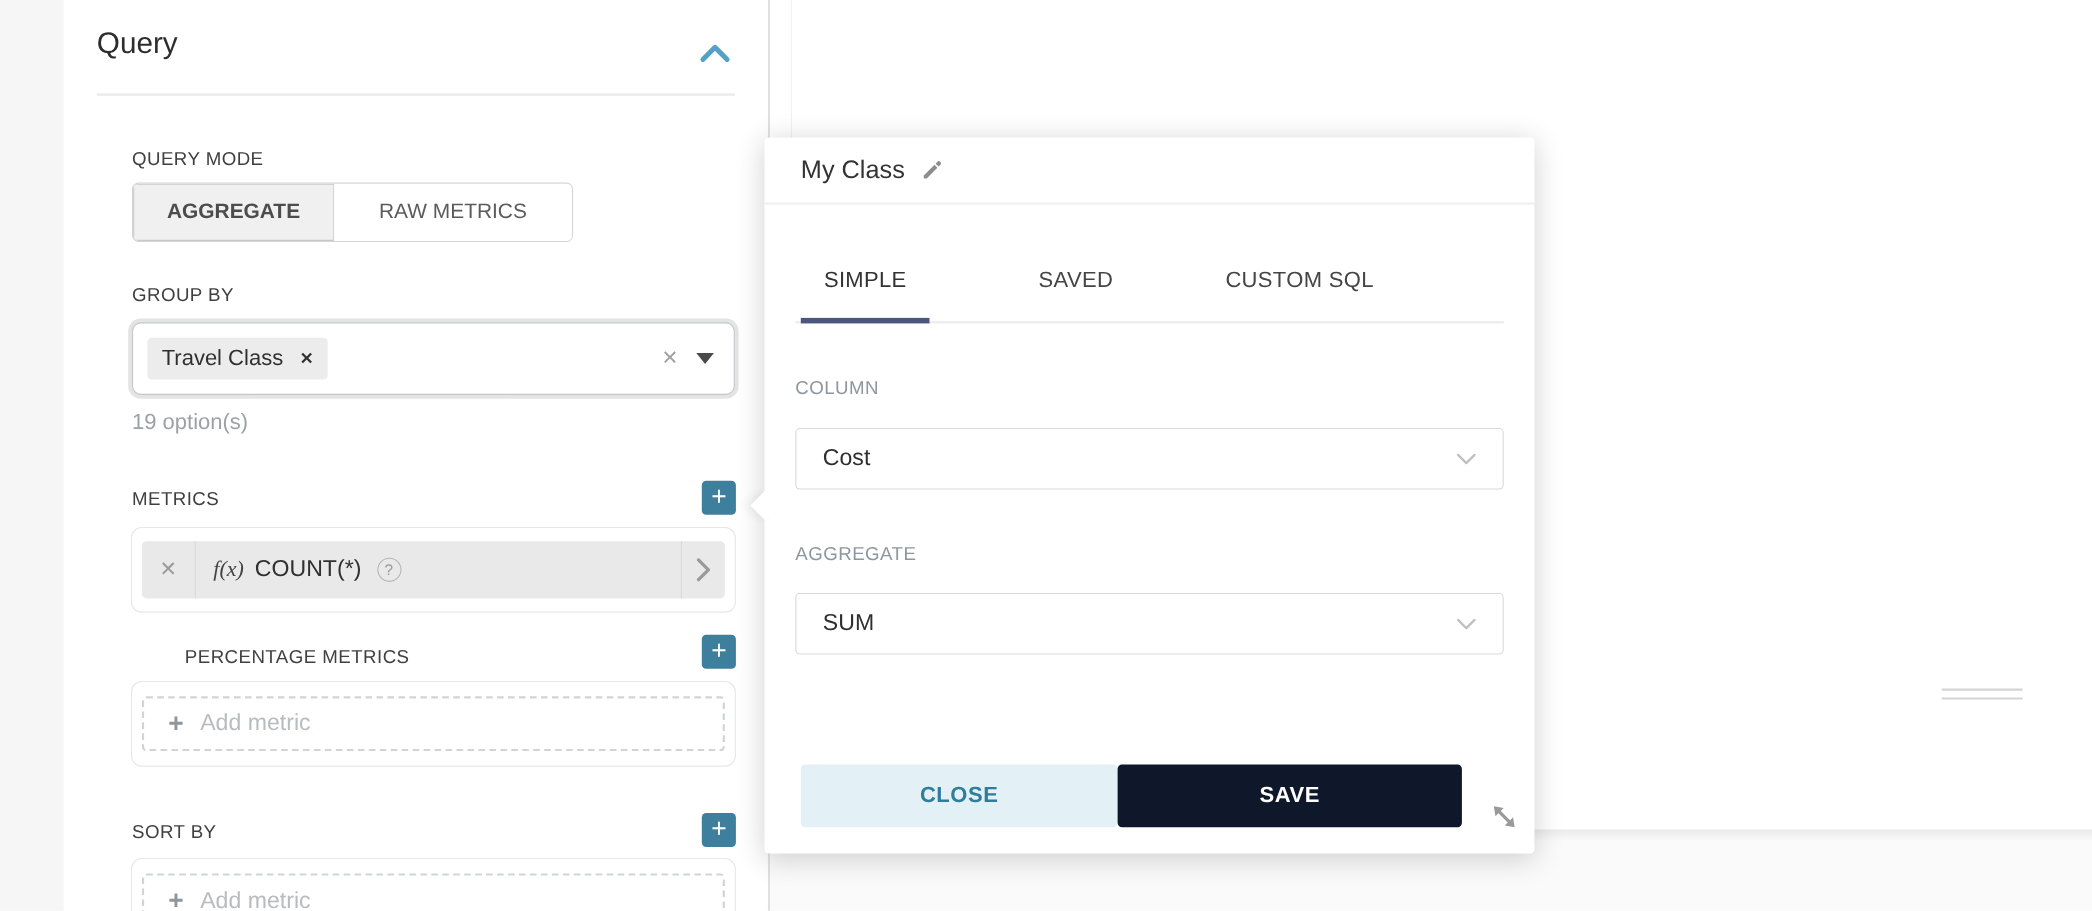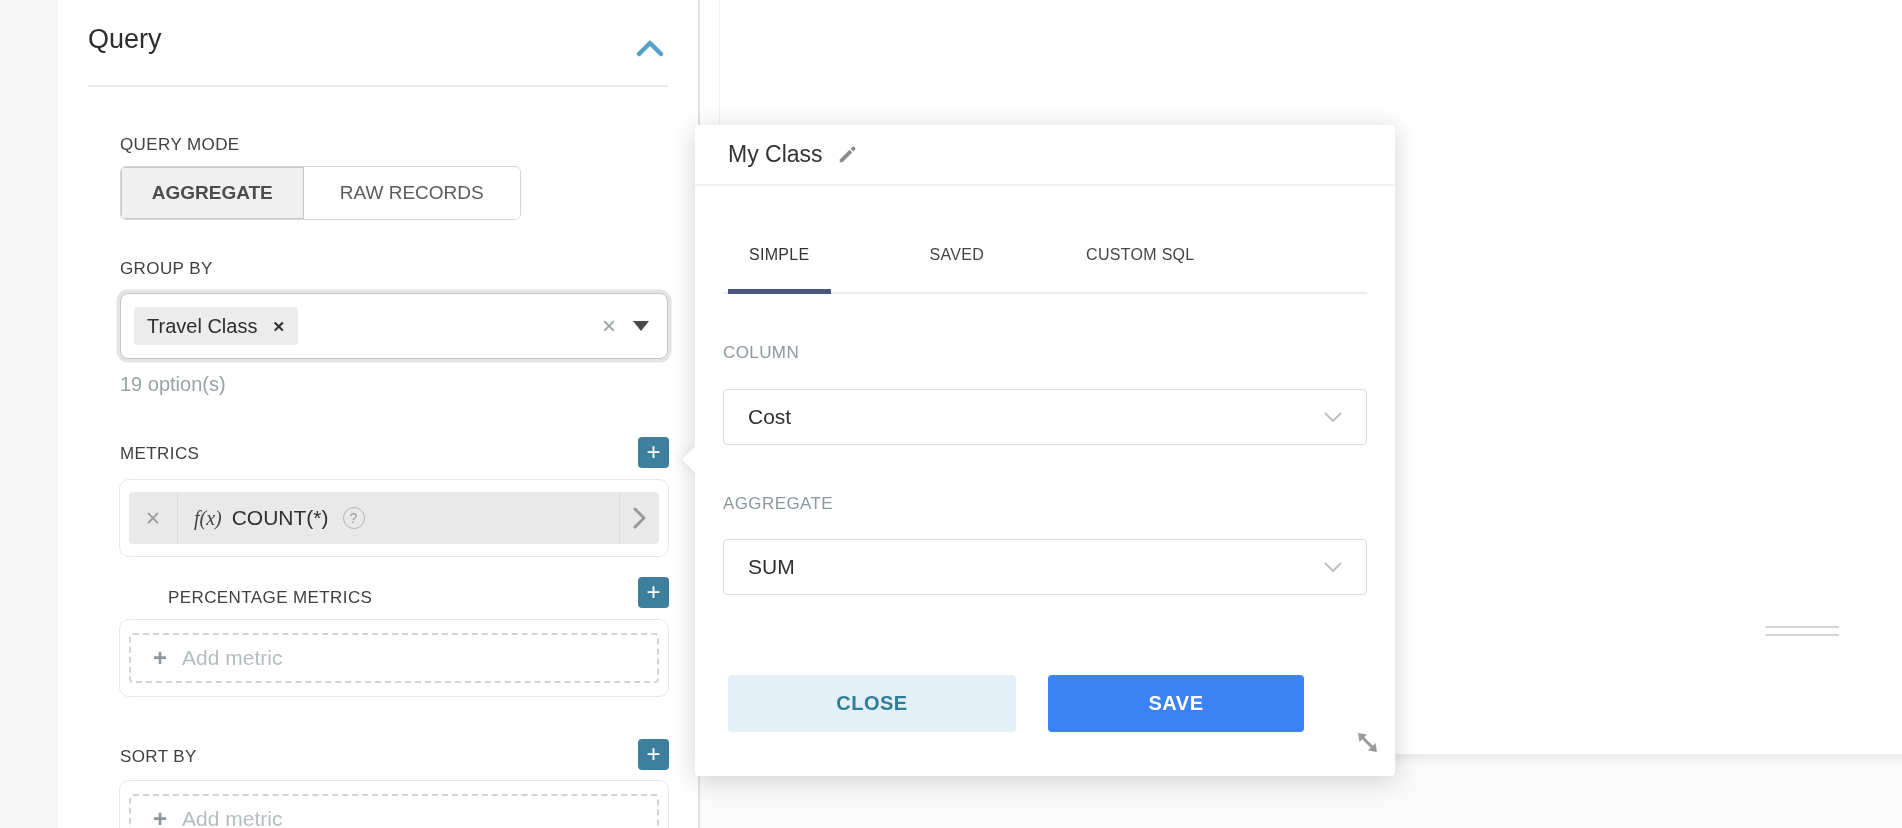--- a/index.html
+++ b/index.html
@@ -87,43 +87,43 @@
              border-radius:4px; box-shadow:0 4px 26px rgba(0,0,0,0.18); z-index:10; }
   #popover-arrow { left:-9px; top:325px; width:19px; height:19px; background:#fff;
                    transform:rotate(45deg); box-shadow:-4px 4px 8px rgba(0,0,0,0.06); }
   #pop-header { height:61px; border-bottom:2px solid #f0f0f0; display:flex; align-items:center;
                 padding-left:33px; gap:13px; }
   #pop-title { font-size:23px; color:#333; }
   #pop-body { padding:0 28px; }
 
   #tabs { height:108px; border-bottom:2px solid #ececec; display:flex; align-items:stretch;
           position:relative; }
-  .tab { display:flex; align-items:center; font-size:16px; color:#454545; letter-spacing:.3px;
+  .tab { display:flex; align-items:center; font-size:20px; color:#454545; letter-spacing:.3px;
          padding:0 21px; position:relative; cursor:pointer;margin-top:32px; }
   #tab-simple { margin-left:5px; }
   #tab-saved  { margin-left:78px; }
   #tab-custom { margin-left:60px; }
   .tab.active { color:#333; font-weight:500; }
   .tab.active::after { content:""; position:absolute; left:0; right:0; bottom:-2px; height:5px;
                        background:#4a5580; }
 
   .pop-label { font-size:17px; letter-spacing:.4px; color:#8d979e; }
   #column-label { margin-top:49px; }
   .pop-select { margin-top:26px; height:56px; border:1px solid #d9d9d9; border-radius:4px;
                 display:flex; align-items:center; padding:0 24px; font-size:21px; color:#2f2f2f;
                 cursor:pointer; background:#fff; }
   #aggregate-label { margin-top:49px; }
   #agg-select { margin-top:25px; }
   .pop-select .spacer { flex:1; }
 
-  #pop-footer { margin-top:80px; display:flex; padding-left:5px; gap:32px; }
+  #pop-footer { margin-top:100px; display:flex; padding-left:5px; }
   .pop-btn { height:57px; border:none; border-radius:4px; font-size:20px; font-weight:700;
              letter-spacing:.5px; cursor:pointer; font-family:"Liberation Sans", sans-serif; }
   #close-btn { width:288px; background:#e3f1f6; color:#2e7d9b; }
-  #save-btn  { width:256px; background:#3b82f6; color:#fff; }
+  #save-btn  { width:313px; background:#0f172a; color:#fff; }
   #resize-handle { right:14px; bottom:20px; cursor:nwse-resize; }
 </style>
 </head>
 <body>
 
 <div class="abs" id="page-strip"></div>
 
 <div class="abs" id="chart-area">
   <div class="abs" id="south-area"></div>
   <div class="abs" id="south-divider"></div>
@@ -140,21 +140,21 @@
   <div class="abs" id="collapse-btn">
     <svg width="32" height="26" viewBox="0 0 32 26">
       <polyline points="5,18 16,7 27,18" fill="none" stroke="#53a1c7" stroke-width="4.5" stroke-linecap="round" stroke-linejoin="round"></polyline>
     </svg>
   </div>
   <div class="abs" id="title-divider"></div>
 
   <div class="abs ctl-label" id="query-mode-label">QUERY MODE</div>
   <div class="abs" id="segmented">
     <div class="seg active">AGGREGATE</div>
-    <div class="seg inactive">RAW RECORDS</div>
+    <div class="seg inactive">RAW METRICS</div>
   </div>
 
   <div class="abs ctl-label" id="group-by-label">GROUP BY</div>
   <div class="abs" id="group-by-select">
     <div id="chip">
       <span>Travel Class</span>
       <span id="chip-close">✕</span>
     </div>
     <div id="select-spacer"></div>
     <span id="select-clear">×</span>

